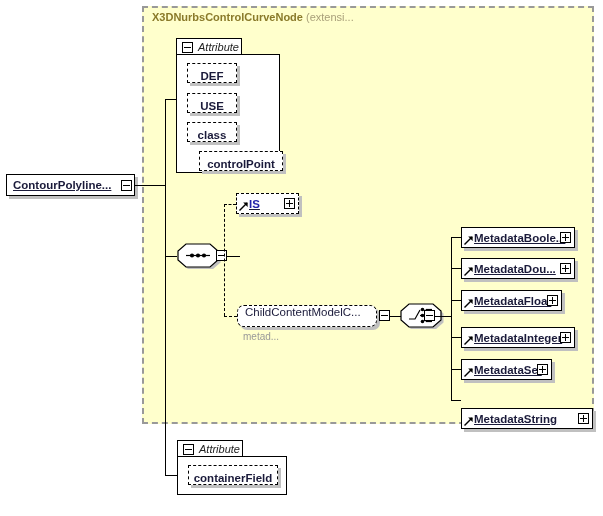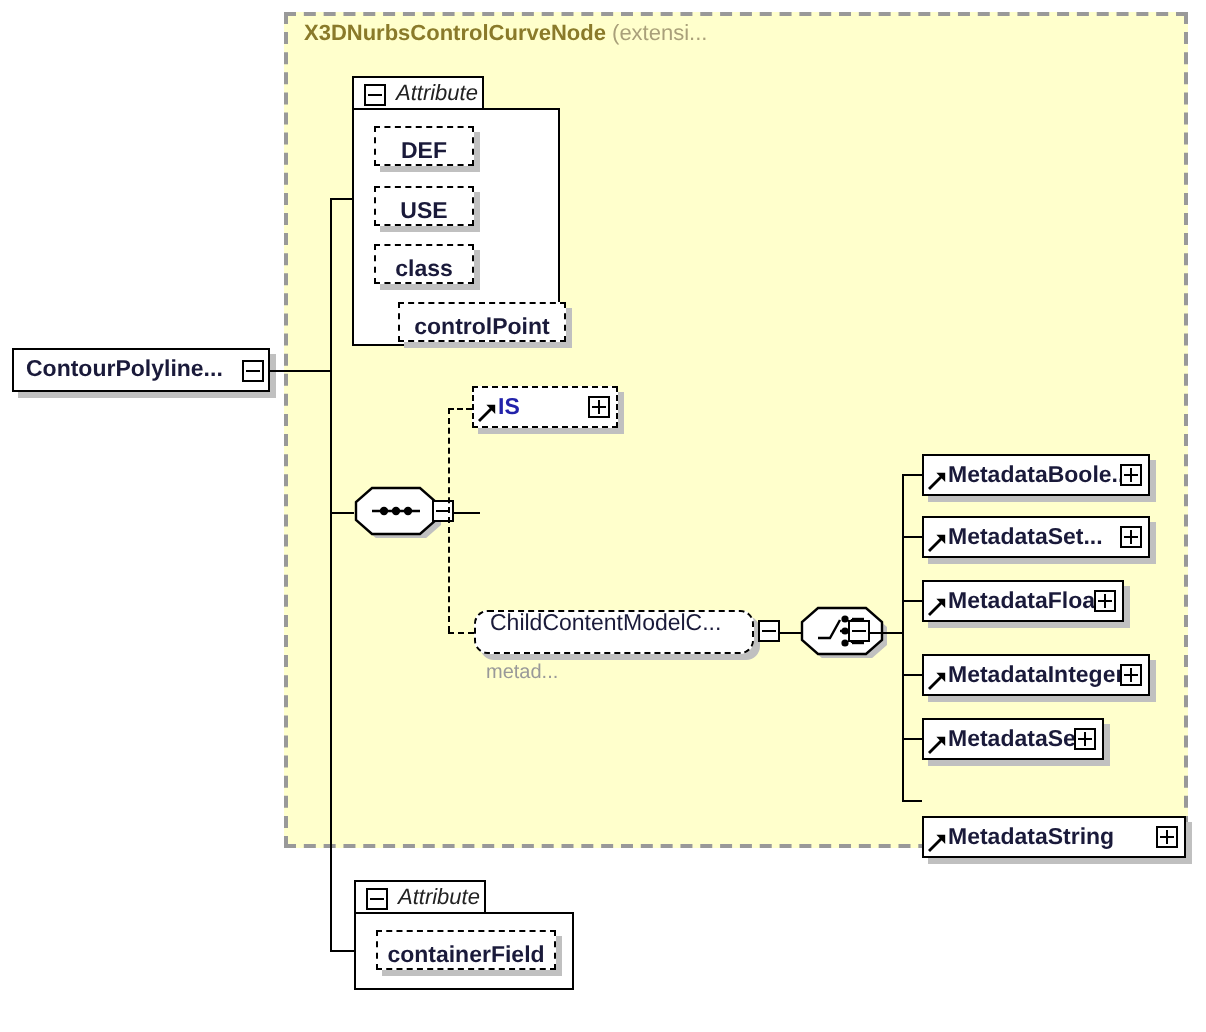--- a/index.html
+++ b/index.html
@@ -50,20 +50,21 @@
     box-sizing: border-box;
     background: #ffffff;
     border: 1px solid #000000;
     display: flex;
     align-items: center;
     font-size: 11.5px;
     font-weight: bold;
     color: #1a1a3a;
     white-space: nowrap;
     box-shadow: 3px 3px 0 0 #c0c0c0;
+    text-decoration: underline;
   }
   .ebox.dashed {
     border: 1px dashed #000000;
   }
   .ebox .lbl {
     padding-left: 6px;
     padding-right: 4px;
     overflow: hidden;
   }
   .ebox.hasarrow .lbl { padding-left: 12px; }
@@ -245,21 +246,21 @@
   <div class="ctl" style="left:216px; top:250px;">
     <span class="hbar"></span>
   </div>
 
   <div class="line h" style="left:227px; top:256px; width:13px;"></div>
 
   <div class="dline v" style="left:224px; top:204px; height:112px;"></div>
   <div class="dline h" style="left:224px; top:204px; width:12px;"></div>
   <div class="dline h" style="left:224px; top:316px; width:13px;"></div>
 
-  <div class="ebox dashed hasarrow" style="left:236px; top:193px; width:73px; height:21px; background:#ffffff;">
+  <div class="ebox dashed hasarrow" style="left:236px; top:193px; width:63px; height:21px; background:#ffffff;">
     <svg class="refarrow" viewBox="0 0 9 9" xmlns="http://www.w3.org/2000/svg">
       <line x1="0.5" y1="8.5" x2="8" y2="1" stroke="#000000" stroke-width="1.4"></line>
       <polygon points="8.6,0.4 8.6,5.0 4.2,0.4" fill="#000000"></polygon>
     </svg>
     <span class="lbl" style="color:#2222aa;">IS</span>
     <span class="ctl" style="right:3px; top:4px;">
       <span class="hbar"></span>
         <span class="vbar"></span>
     </span>
   </div>
@@ -307,21 +308,21 @@
         <span class="vbar"></span>
     </span>
   </div>
 
   <div class="line h" style="left:451px; top:268px; width:10px;"></div>
   <div class="ebox hasarrow" style="left:461px; top:258px; width:114px; height:21px;">
     <svg class="refarrow" viewBox="0 0 9 9" xmlns="http://www.w3.org/2000/svg">
       <line x1="0.5" y1="8.5" x2="8" y2="1" stroke="#000000" stroke-width="1.4"></line>
       <polygon points="8.6,0.4 8.6,5.0 4.2,0.4" fill="#000000"></polygon>
     </svg>
-    <span class="lbl">MetadataSet...</span>
+    <span class="lbl">MetadataDou...</span>
     <span class="ctl" style="right:3px; top:4px;">
       <span class="hbar"></span>
         <span class="vbar"></span>
     </span>
   </div>
 
   <div class="line h" style="left:451px; top:300px; width:10px;"></div>
   <div class="ebox hasarrow" style="left:461px; top:290px; width:101px; height:21px;">
     <svg class="refarrow" viewBox="0 0 9 9" xmlns="http://www.w3.org/2000/svg">
       <line x1="0.5" y1="8.5" x2="8" y2="1" stroke="#000000" stroke-width="1.4"></line>

